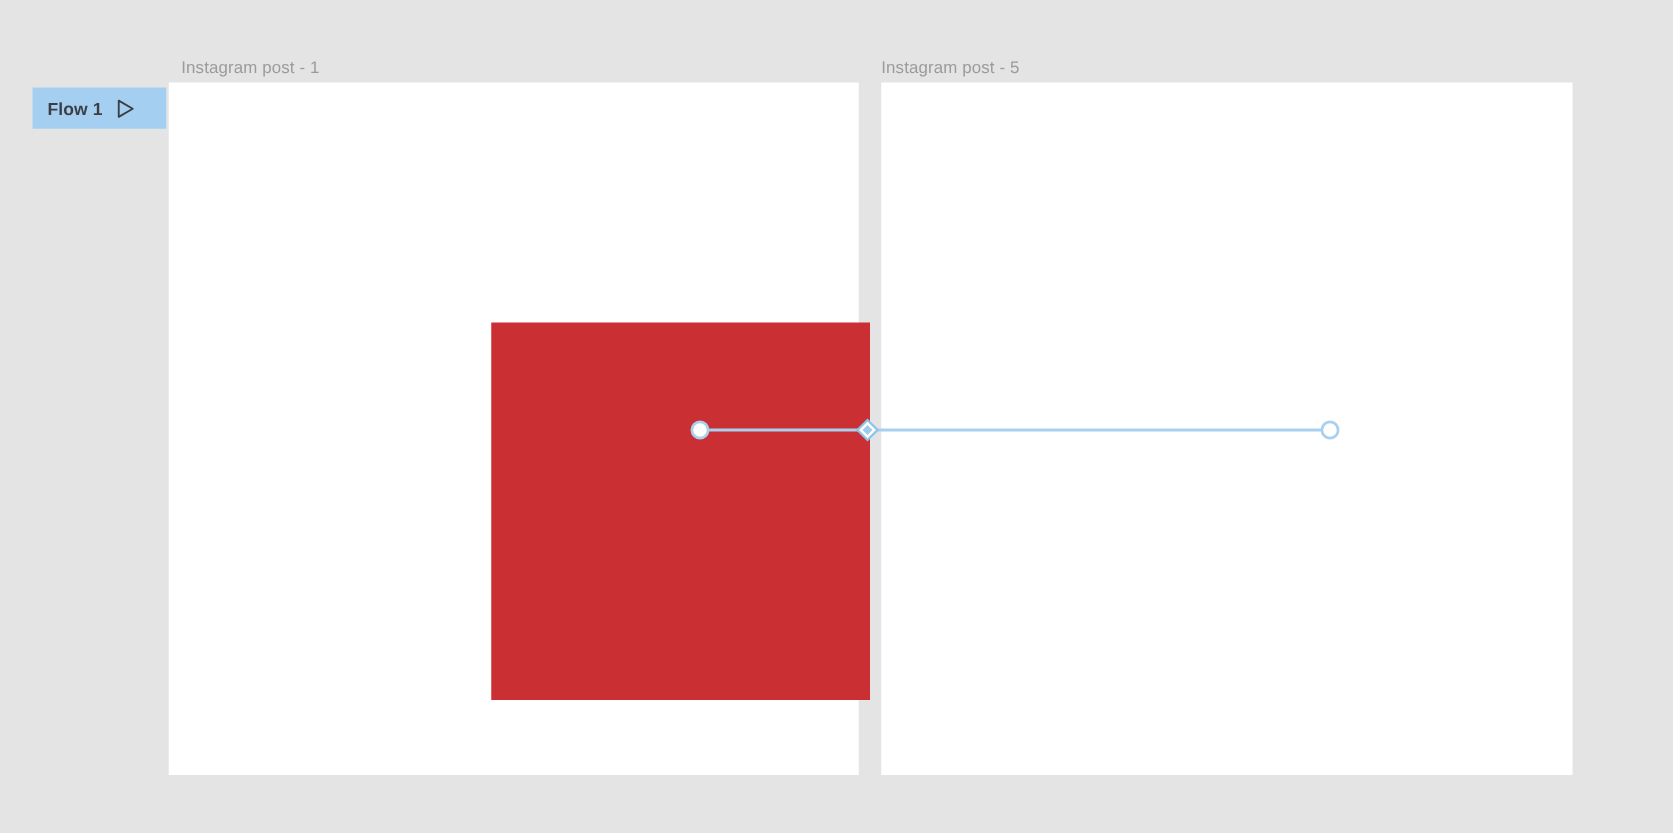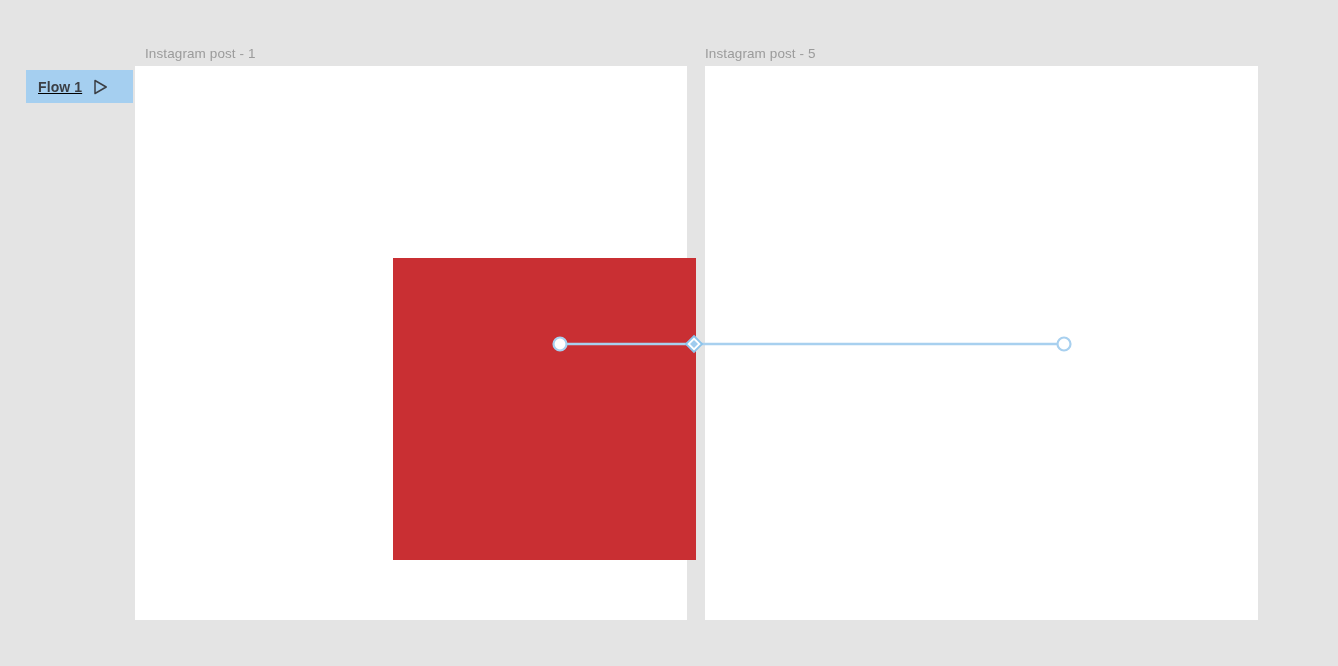--- a/index.html
+++ b/index.html
@@ -57,21 +57,20 @@
     left: 26px;
     top: 70px;
     width: 107px;
     height: 33px;
     background: #a5cff0;
     display: flex;
     align-items: center;
     padding-left: 12px;
     box-sizing: border-box;
     gap: 11px;
-    text-decoration: underline;
   }
   #flow-badge-label {
     font-size: 14px;
     font-weight: bold;
     color: #3b3f45;
     letter-spacing: 0.1px;
     line-height: 14px;
   }
   #flow-play-icon {
     display: block;

